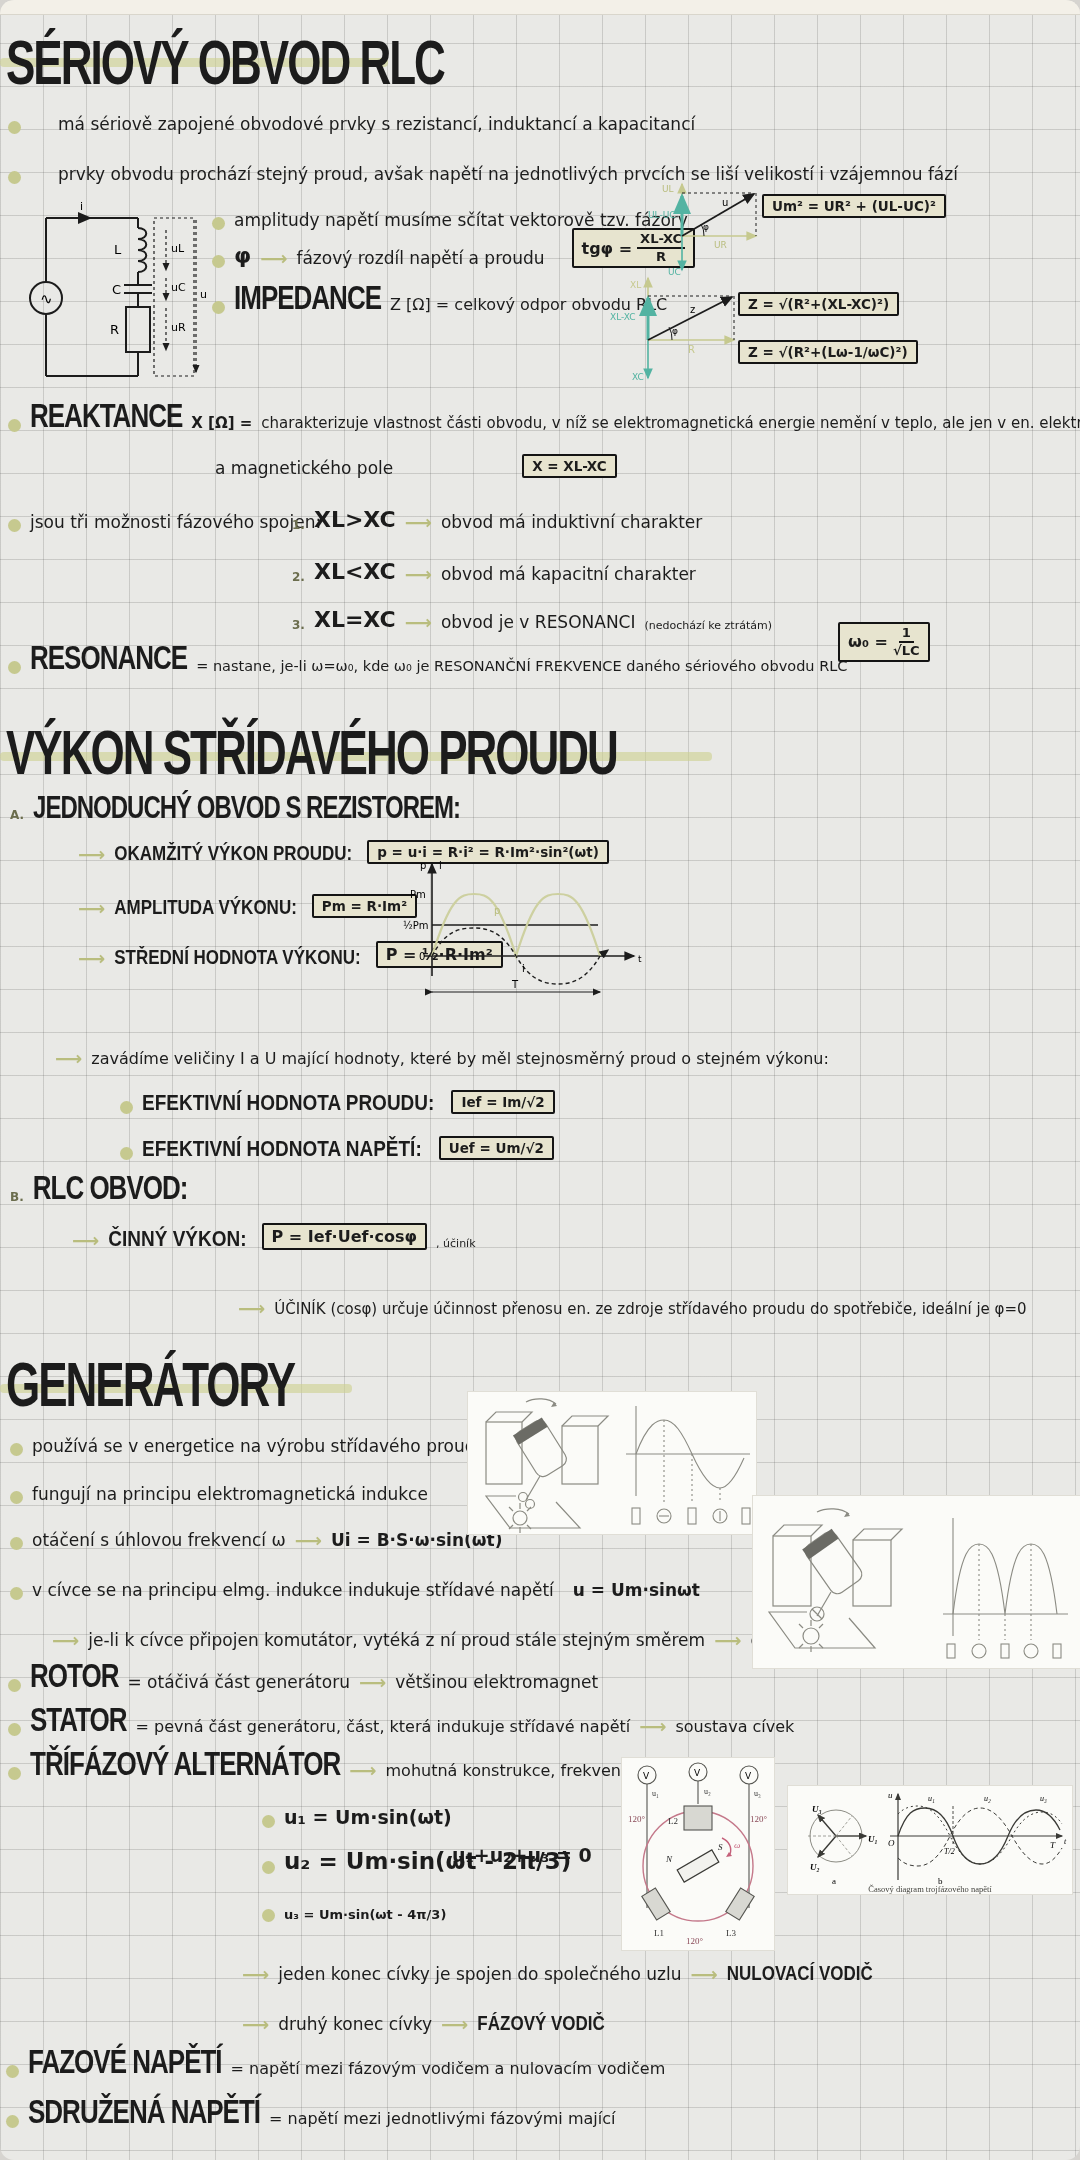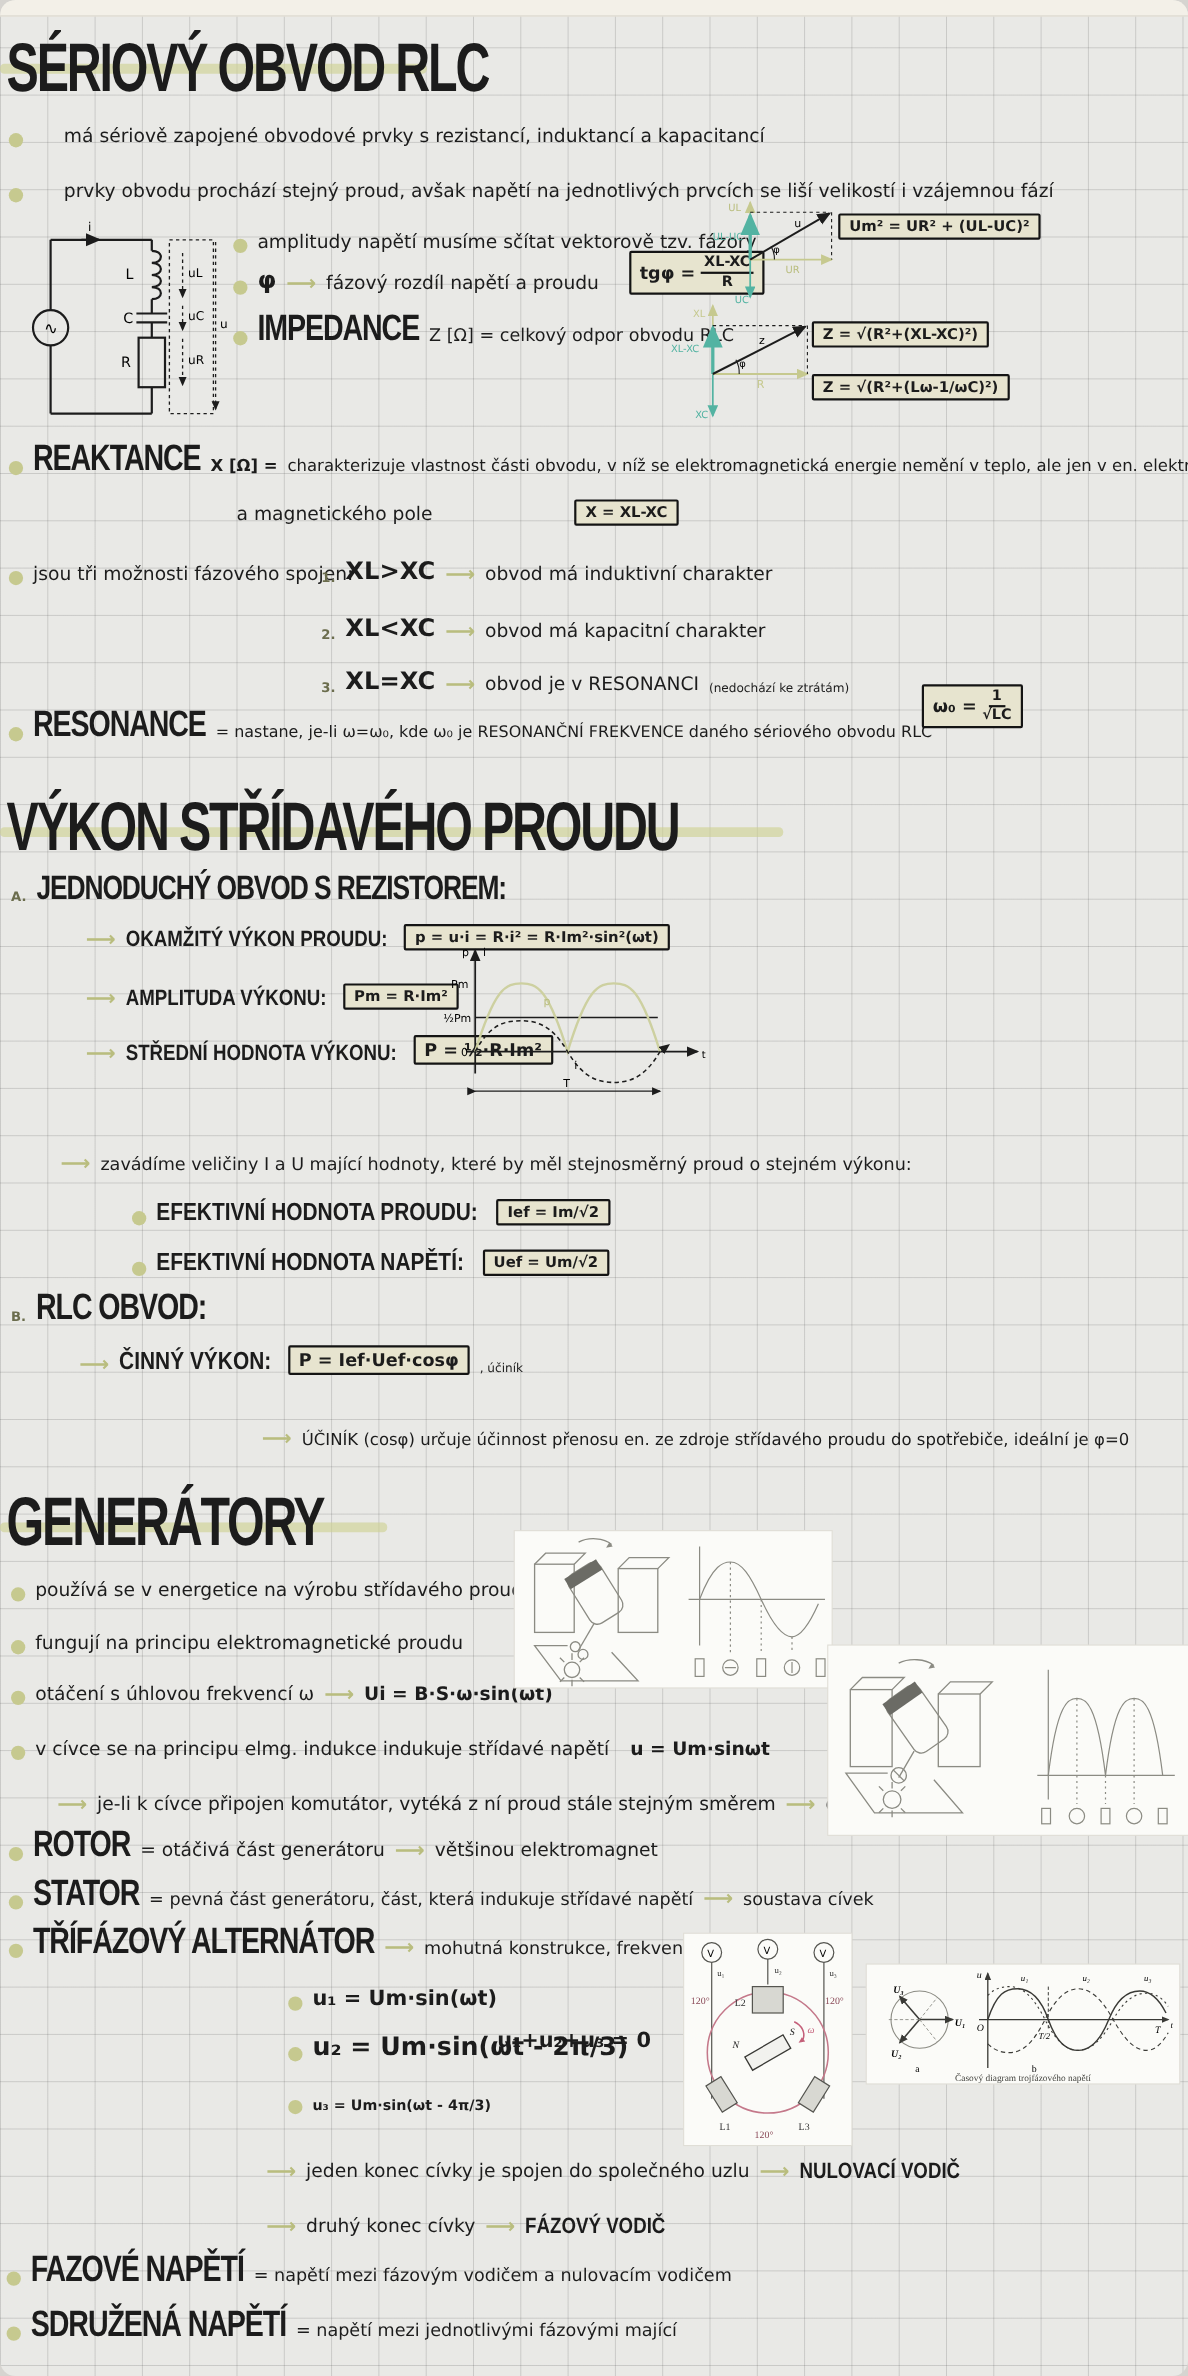--- a/index.html
+++ b/index.html
@@ -314,21 +314,21 @@
 
   <div class="hl" style="left:0;top:1384px;width:352px"></div>
   <div class="abs" style="left:6px;top:1360px"><span class="h1">GENERÁTORY</span></div>
 
   <div class="row" style="left:10px;top:1420px">
     <span class="dot"></span>
     <span class="hw">používá se v energetice na výrobu střídavého proudu</span>
   </div>
   <div class="row" style="left:10px;top:1468px">
     <span class="dot"></span>
-    <span class="hw">fungují na principu elektromagnetické proudu</span>
+    <span class="hw">fungují na principu elektromagnetická indukce</span>
   </div>
   <div class="row" style="left:10px;top:1514px">
     <span class="dot"></span>
     <span class="hw">otáčení s úhlovou frekvencí ω</span>
     <span class="arr">⟶</span>
     <span class="hw bold">Ui = B·S·ω·sin(ωt)</span>
   </div>
   <div class="row" style="left:10px;top:1564px">
     <span class="dot"></span>
     <span class="hw">v cívce se na principu elmg. indukce indukuje střídavé napětí</span>

